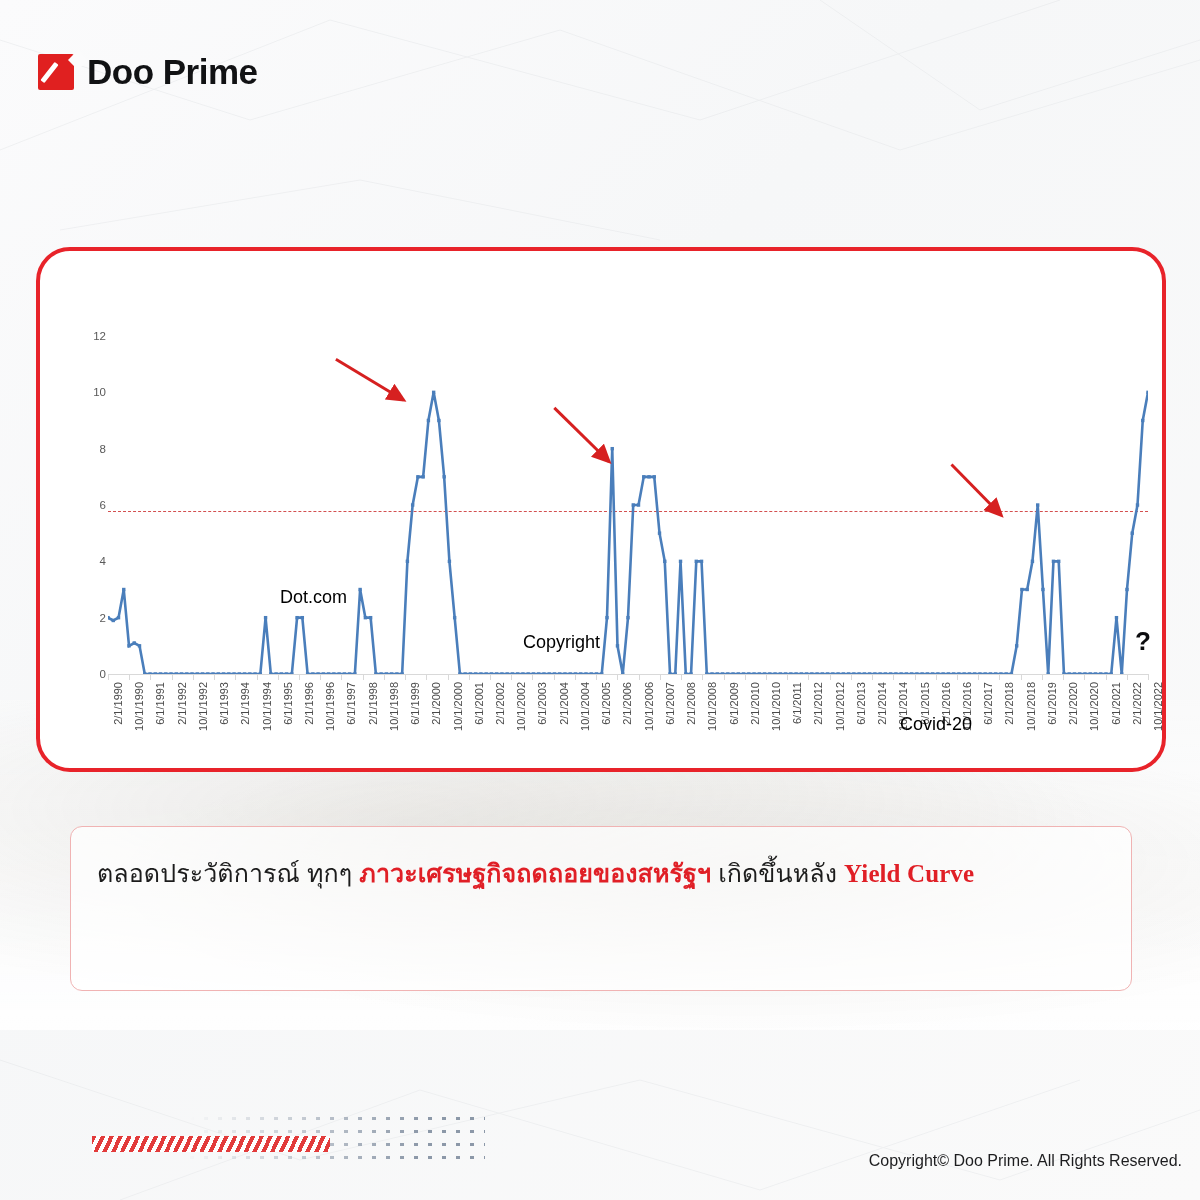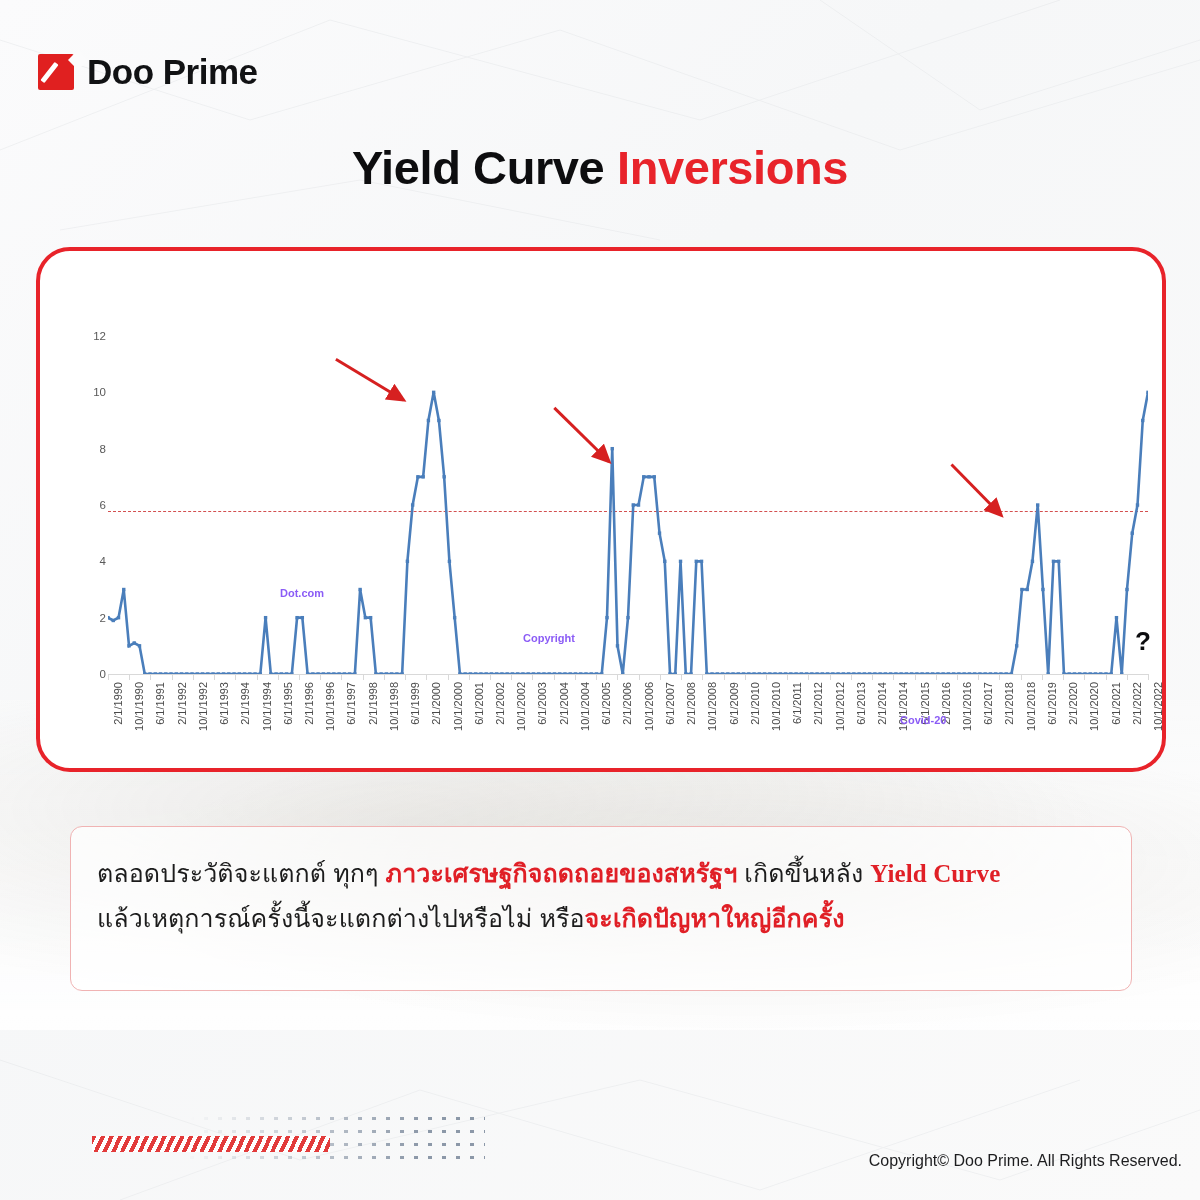--- a/index.html
+++ b/index.html
@@ -82,21 +82,21 @@
     transform-origin: left top; transform: rotate(-90deg) translateX(-100%);
   }
   .threshold {
     position:absolute; left:0; width:1040px; height:0;
     border-top:1.4px dashed #d35050;
   }
   .series { position:absolute; left:0; top:0; width:1040px; height:338px; }
 
   
   .anno {
-    position:absolute; font-size:11px; font-weight:bold; color:#8b5cf6; white-space:nowrap;
+    position:absolute; font-size:18px; font-weight:normal; color:#000000; white-space:nowrap;
   }
   .anno-q { font-size:26px; font-weight:bold; color:#0d0d0f; }
 
   
   .msgbox {
     position:absolute; left:70px; top:826px; width:1062px; height:165px;
     border:1.5px solid #f0b3b3; border-radius:12px;
     background: rgba(255,255,255,.72);
     padding:24px 26px 0 26px;
   }
@@ -141,21 +141,20 @@
   <div class="bg-photo"></div>
 
   <div class="logo">
     <div class="logo-mark">
       <div class="notch"></div>
         <div class="slash"></div>
     </div>
     <div class="logo-text">Doo Prime</div>
   </div>
 
-  <div class="title"><span>Yield Curve </span><span class="accent">Inversions</span></div>
 
   <div class="chart-card">
     <div class="chart-inner">
       <div class="plot" id="plot">
         <div class="plot-area" id="plotArea">
           <div class="threshold" id="threshold" style="top: 174.633px; border-top-color: rgb(211, 80, 80);"></div>
           <svg class="series" id="seriesSvg" viewBox="0 0 1040 338" preserveAspectRatio="none">
               <polyline points="0.00,281.67 5.25,284.48 10.51,281.67 15.76,253.50 21.01,309.83 26.26,307.02 31.52,309.83 36.77,338.00 42.02,338.00 47.27,338.00 52.53,338.00 57.78,338.00 63.03,338.00 68.28,338.00 73.54,338.00 78.79,338.00 84.04,338.00 89.29,338.00 94.55,338.00 99.80,338.00 105.05,338.00 110.30,338.00 115.56,338.00 120.81,338.00 126.06,338.00 131.31,338.00 136.57,338.00 141.82,338.00 147.07,338.00 152.32,338.00 157.58,281.67 162.83,338.00 168.08,338.00 173.33,338.00 178.59,338.00 183.84,338.00 189.09,281.67 194.34,281.67 199.60,338.00 204.85,338.00 210.10,338.00 215.35,338.00 220.61,338.00 225.86,338.00 231.11,338.00 236.36,338.00 241.62,338.00 246.87,338.00 252.12,253.50 257.37,281.67 262.63,281.67 267.88,338.00 273.13,338.00 278.38,338.00 283.64,338.00 288.89,338.00 294.14,338.00 299.39,225.33 304.65,169.00 309.90,140.83 315.15,140.83 320.40,84.50 325.66,56.33 330.91,84.50 336.16,140.83 341.41,225.33 346.67,281.67 351.92,338.00 357.17,338.00 362.42,338.00 367.68,338.00 372.93,338.00 378.18,338.00 383.43,338.00 388.69,338.00 393.94,338.00 399.19,338.00 404.44,338.00 409.70,338.00 414.95,338.00 420.20,338.00 425.45,338.00 430.71,338.00 435.96,338.00 441.21,338.00 446.46,338.00 451.72,338.00 456.97,338.00 462.22,338.00 467.47,338.00 472.73,338.00 477.98,338.00 483.23,338.00 488.48,338.00 493.74,338.00 498.99,281.67 504.24,112.67 509.49,309.83 514.75,338.00 520.00,281.67 525.25,169.00 530.51,169.00 535.76,140.83 541.01,140.83 546.26,140.83 551.52,197.17 556.77,225.33 562.02,338.00 567.27,338.00 572.53,225.33 577.78,338.00 583.03,338.00 588.28,225.33 593.54,225.33 598.79,338.00 604.04,338.00 609.29,338.00 614.55,338.00 619.80,338.00 625.05,338.00 630.30,338.00 635.56,338.00 640.81,338.00 646.06,338.00 651.31,338.00 656.57,338.00 661.82,338.00 667.07,338.00 672.32,338.00 677.58,338.00 682.83,338.00 688.08,338.00 693.33,338.00 698.59,338.00 703.84,338.00 709.09,338.00 714.34,338.00 719.60,338.00 724.85,338.00 730.10,338.00 735.35,338.00 740.61,338.00 745.86,338.00 751.11,338.00 756.36,338.00 761.62,338.00 766.87,338.00 772.12,338.00 777.37,338.00 782.63,338.00 787.88,338.00 793.13,338.00 798.38,338.00 803.64,338.00 808.89,338.00 814.14,338.00 819.39,338.00 824.65,338.00 829.90,338.00 835.15,338.00 840.40,338.00 845.66,338.00 850.91,338.00 856.16,338.00 861.41,338.00 866.67,338.00 871.92,338.00 877.17,338.00 882.42,338.00 887.68,338.00 892.93,338.00 898.18,338.00 903.43,338.00 908.69,309.83 913.94,253.50 919.19,253.50 924.44,225.33 929.70,169.00 934.95,253.50 940.20,338.00 945.45,225.33 950.71,225.33 955.96,338.00 961.21,338.00 966.46,338.00 971.72,338.00 976.97,338.00 982.22,338.00 987.47,338.00 992.73,338.00 997.98,338.00 1003.23,338.00 1008.48,281.67 1013.74,338.00 1018.99,253.50 1024.24,197.17 1029.49,169.00 1034.75,84.50 1040.00,56.33" fill="none" stroke="#4a7ebb" stroke-width="2.6" vector-effect="non-scaling-stroke"></polyline>
               <rect x="-1.70" y="279.97" width="3.4" height="3.4" fill="#4a7ebb"></rect>
               <rect x="3.55" y="282.78" width="3.4" height="3.4" fill="#4a7ebb"></rect>
@@ -480,21 +479,20 @@
           </marker>
         </defs>
         <line x1="298" y1="109" x2="366" y2="150" stroke="#d62020" stroke-width="3" marker-end="url(#ah)"></line>
         <line x1="518" y1="158" x2="573" y2="212" stroke="#d62020" stroke-width="3" marker-end="url(#ah)"></line>
         <line x1="918" y1="215" x2="968" y2="266" stroke="#d62020" stroke-width="3" marker-end="url(#ah)"></line>
       </svg>
     </div>
   </div>
 
   <div class="msgbox">
-    <div class="msgline"><span>ตลอดประวัติจะแตกต์ ทุกๆ </span><span class="red">ภาวะเศรษฐกิจถดถอยของสหรัฐฯ</span><span> เกิดขึ้นหลัง </span><span class="red-en">Yield Curve</span></div>
-    <div class="msgline"><span>แล้วเหตุการณ์ครั้งนี้จะแตกต่างไปหรือไม่ หรือ</span><span class="red">จะเกิดปัญหาใหญ่อีกครั้ง</span></div>
+    <div class="msgline"><span>ตลอดประวัติการณ์ ทุกๆ </span><span class="red">ภาวะเศรษฐกิจถดถอยของสหรัฐฯ</span><span> เกิดขึ้นหลัง </span><span class="red-en">Yield Curve</span></div>
   </div>
 
   <div class="dots"></div>
   <div class="stripes"></div>
   <div class="copyright">Copyright© Doo Prime. All Rights Reserved.</div>
 
 </div>
 
 </body></html>

